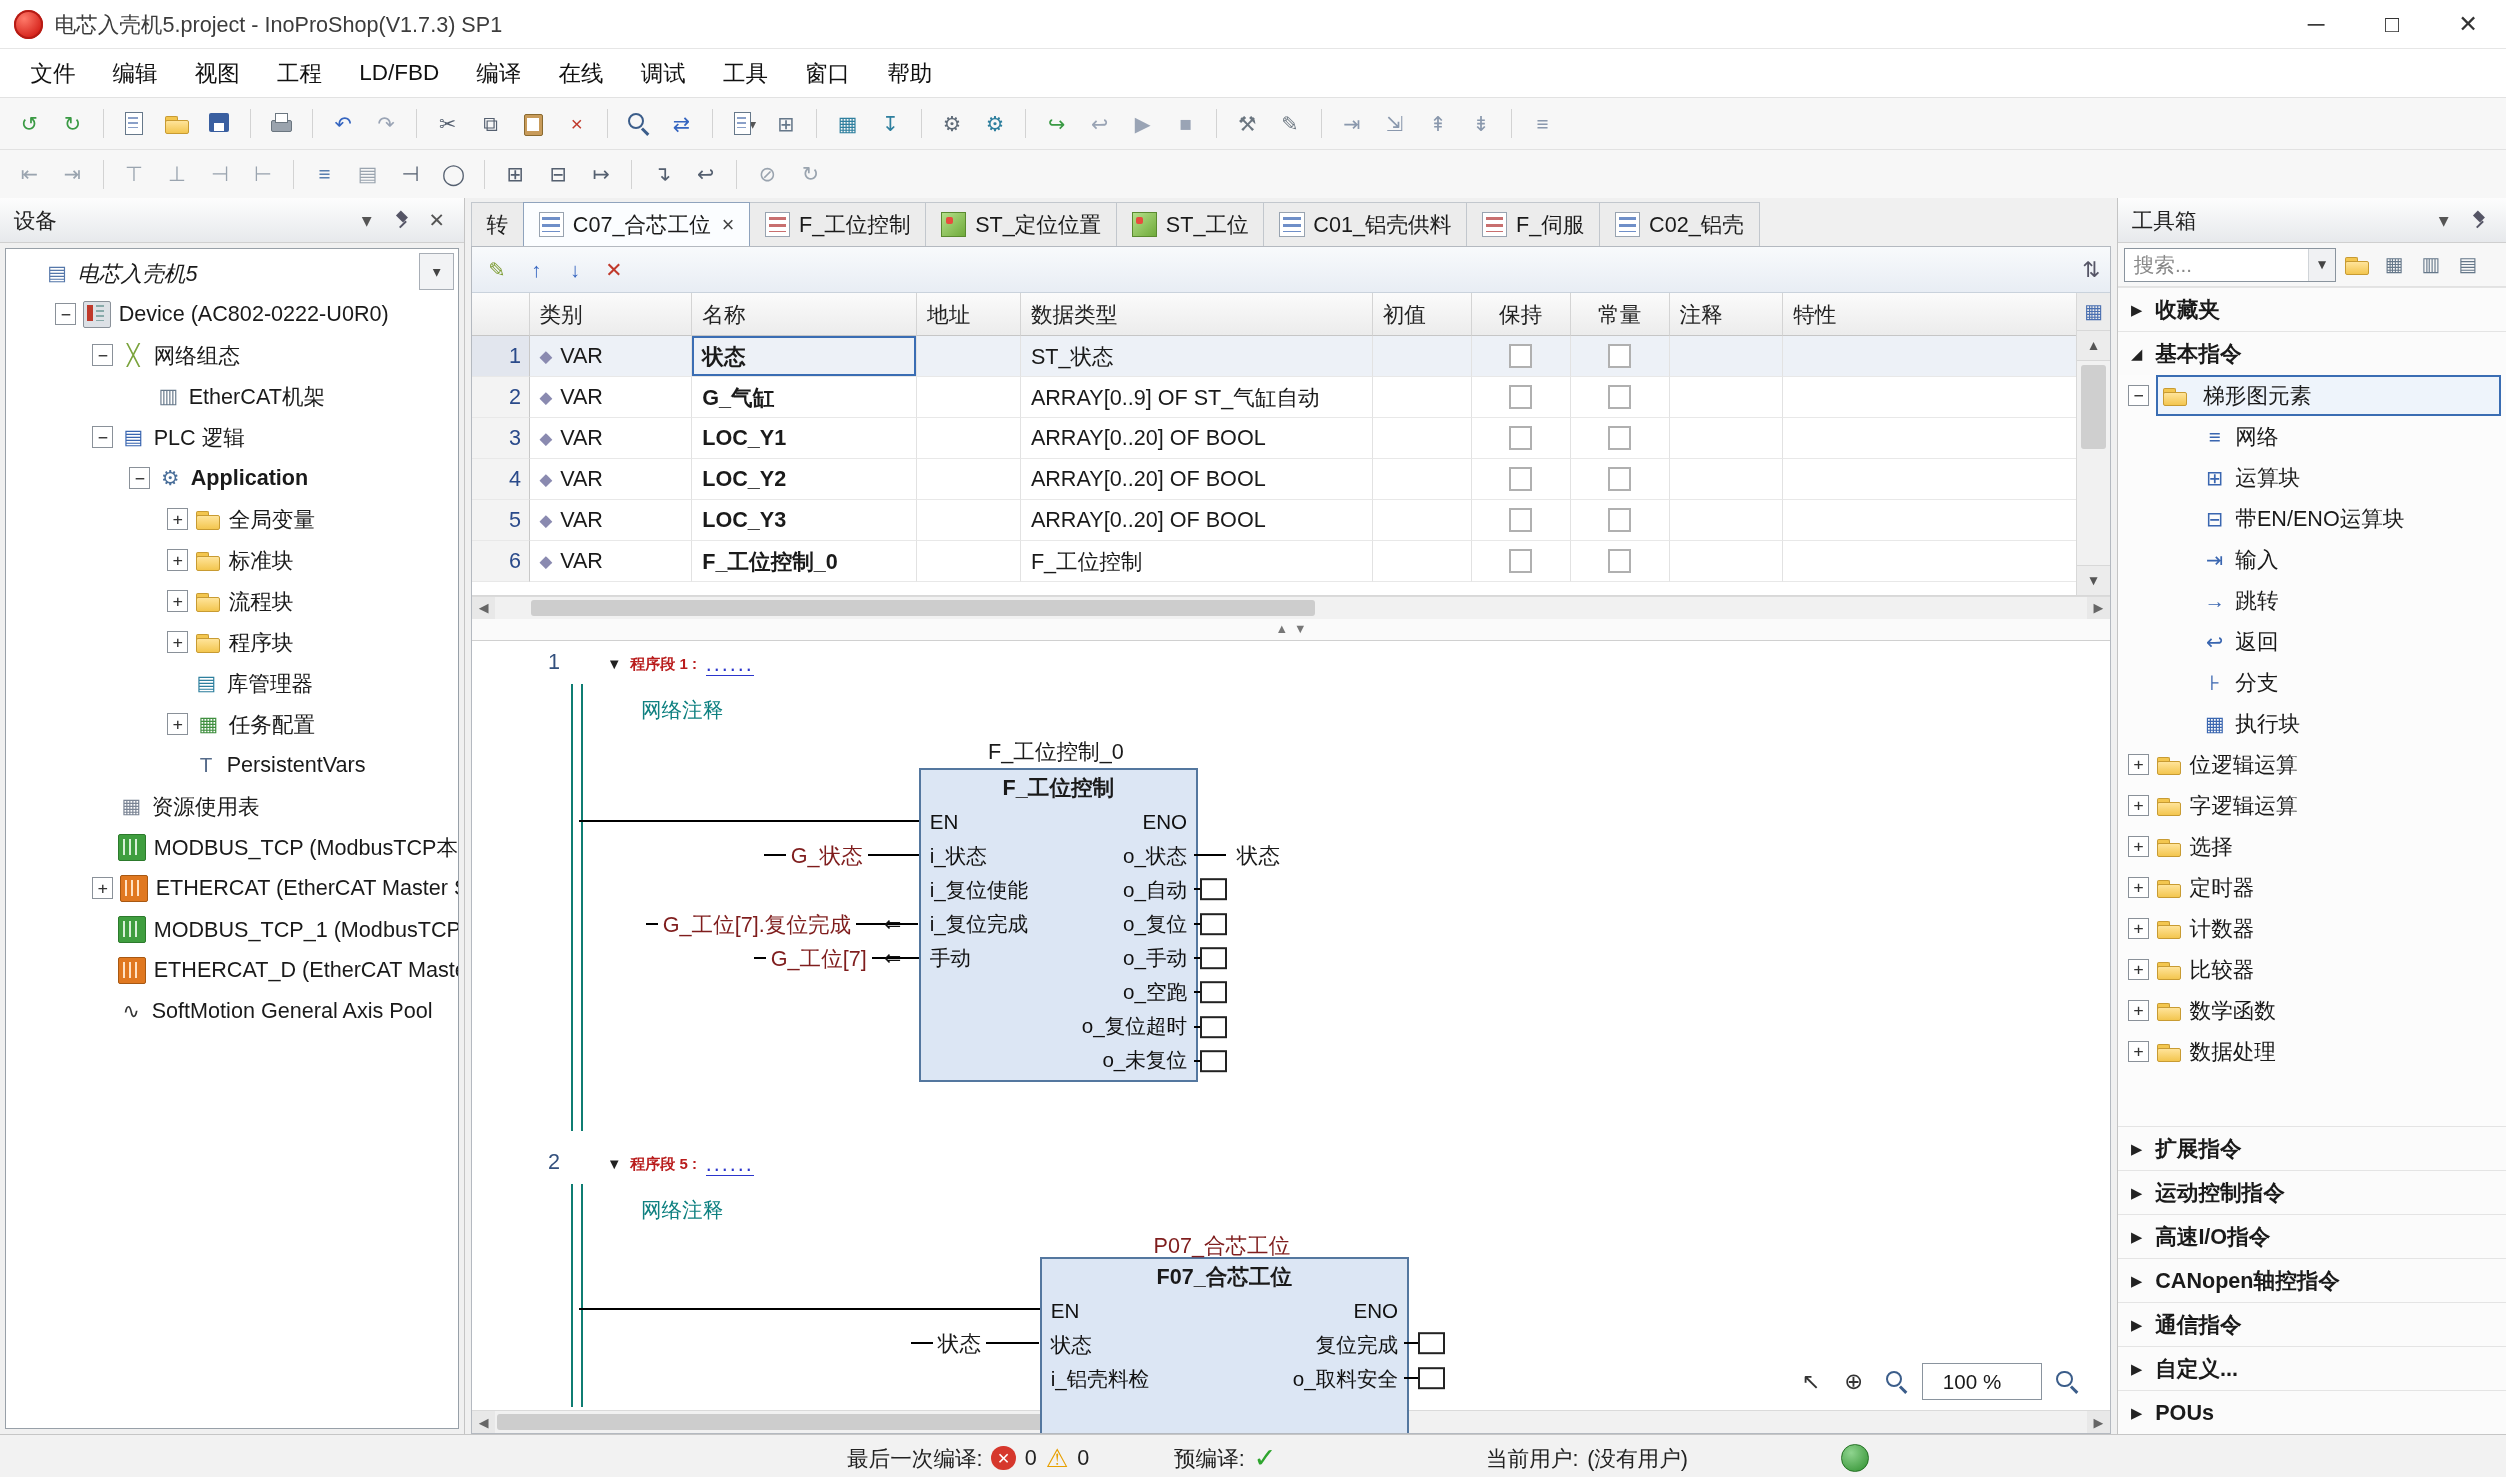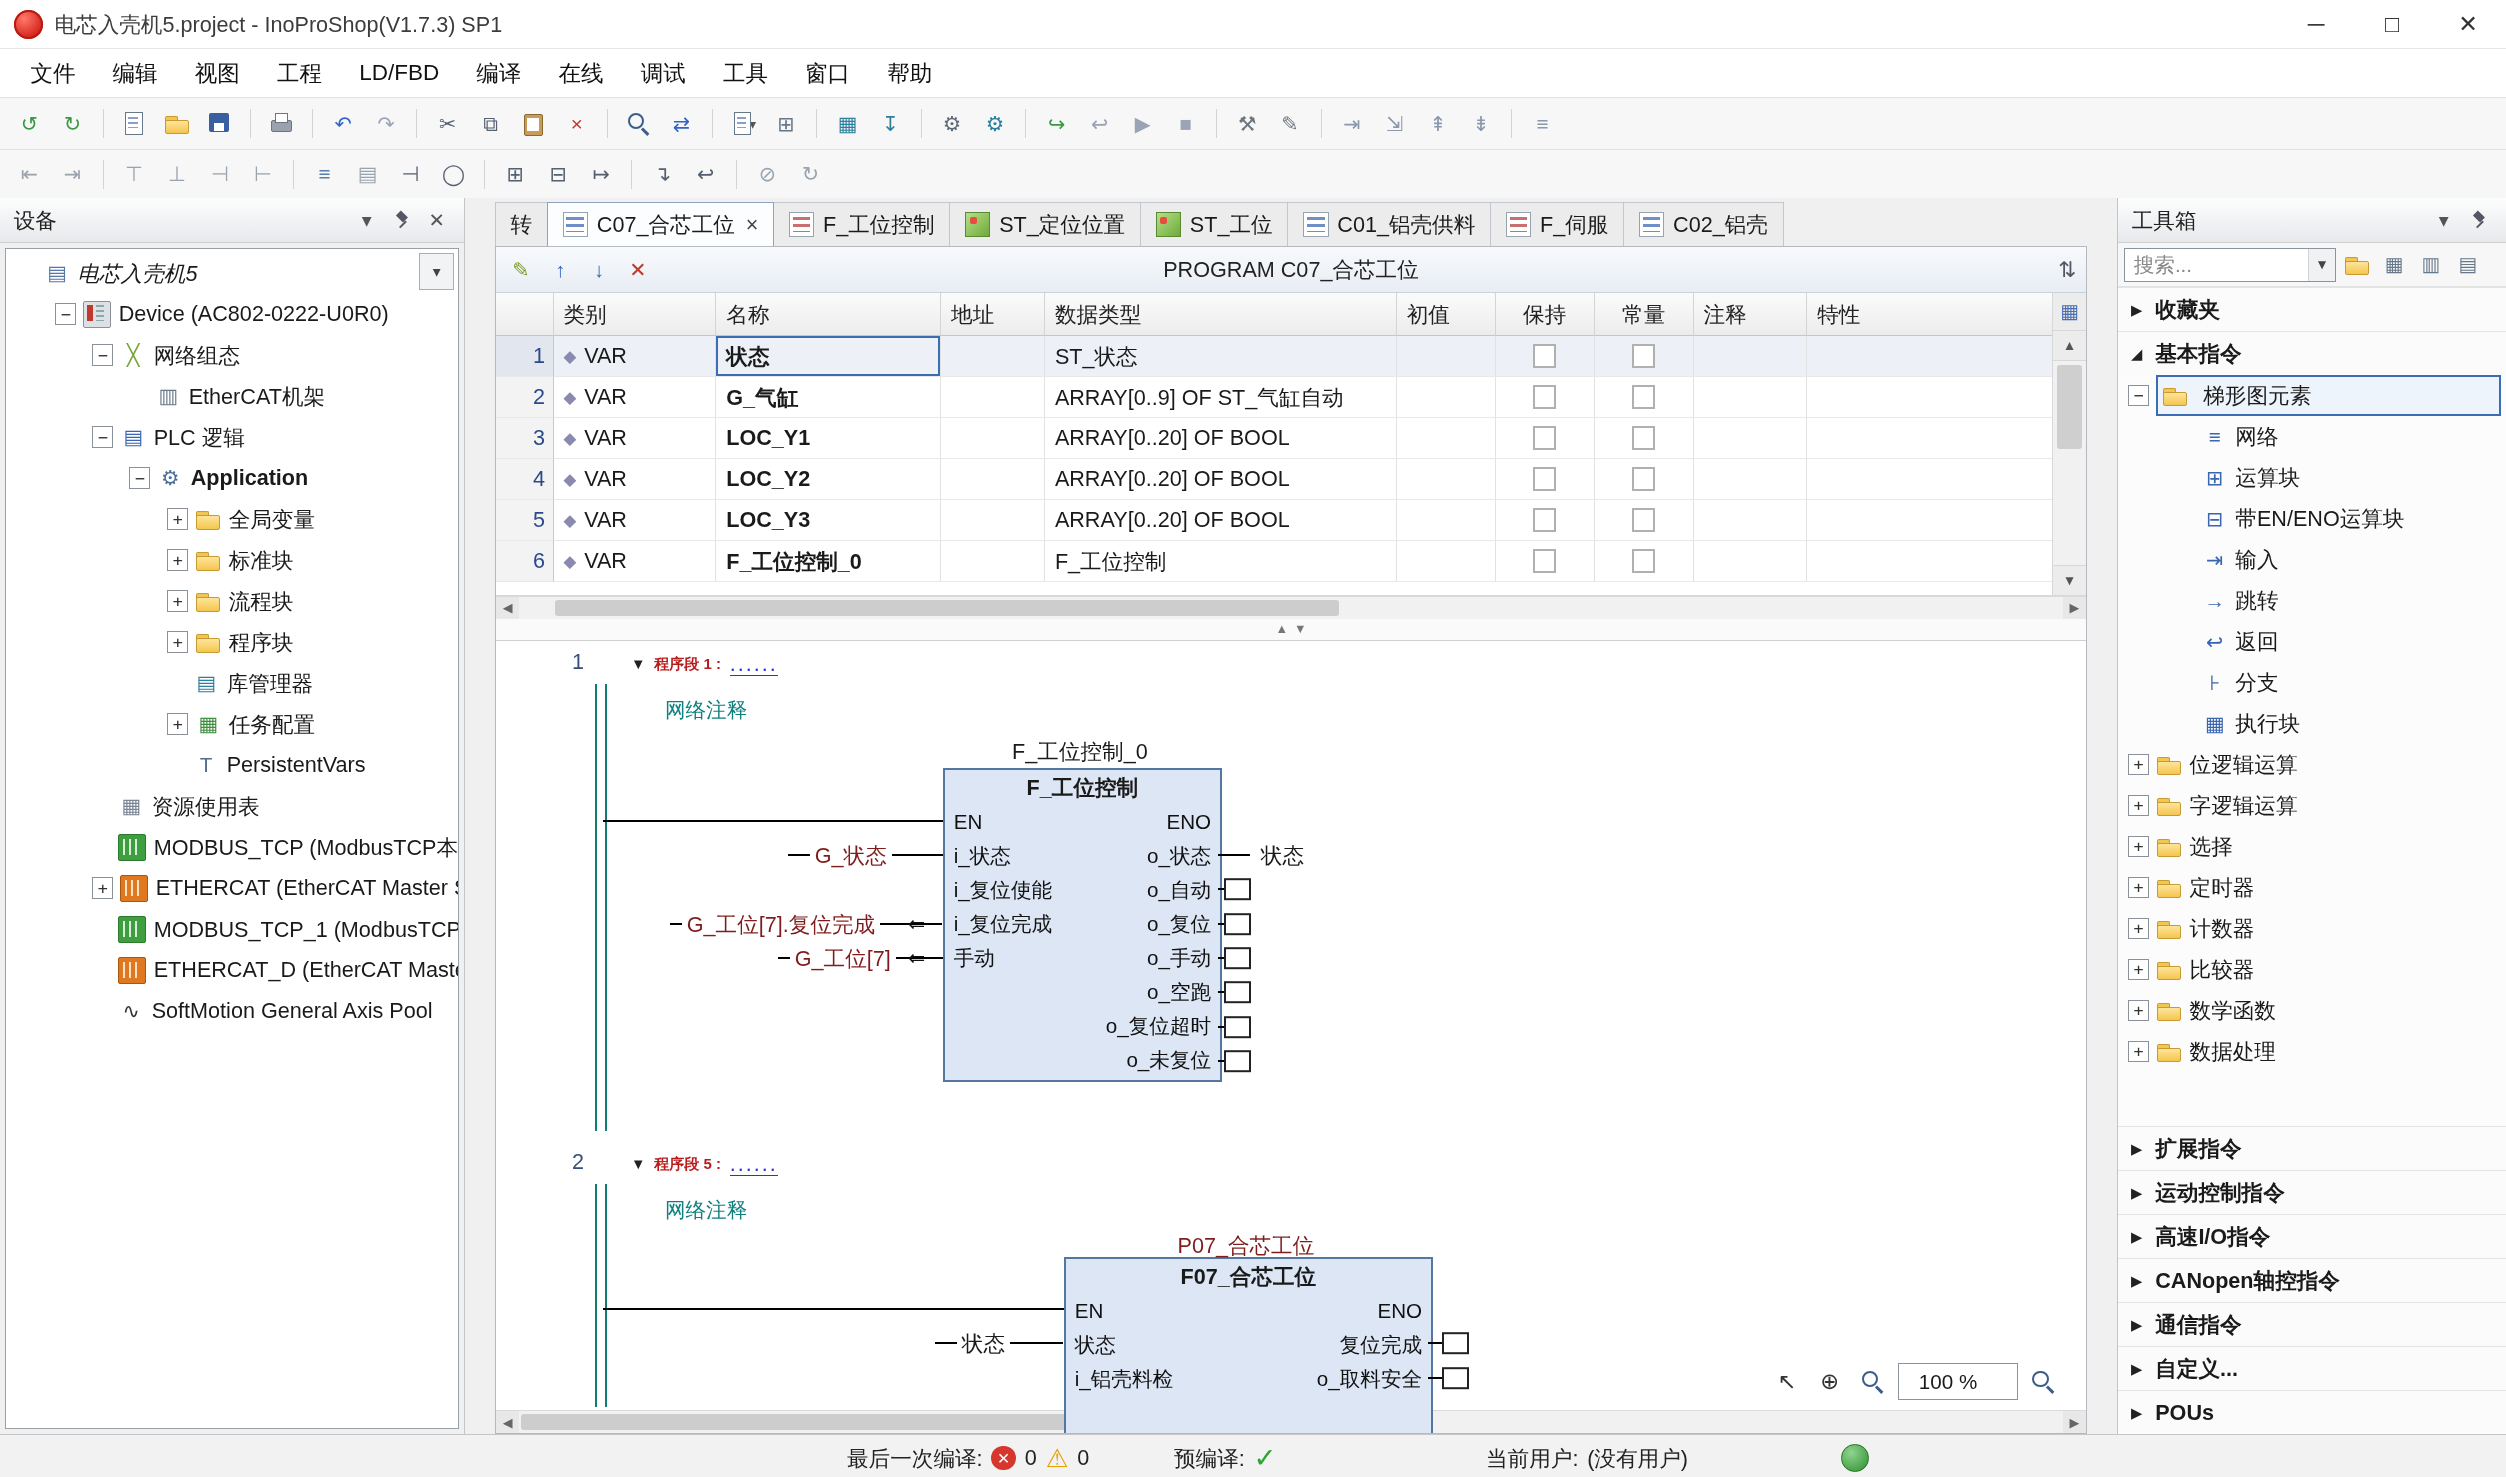--- a/index.html
+++ b/index.html
@@ -44,21 +44,21 @@
   .ic-ethercat{background:#e07820;border:1px solid #a85812;border-radius:2px;}
   .ic-ethercat::before{content:"";position:absolute;left:3.9px;top:4.9px;right:3.9px;bottom:4.9px;
      background:repeating-linear-gradient(90deg,#ffe2c4 0 2px,transparent 2px 5.9px);}
   .ic-device{background:#dde1e6;border:1px solid #8a9199;border-radius:2px;}
   .ic-device::before{content:"";position:absolute;left:2.9px;top:3.9px;width:5.9px;height:15.7px;background:#c0392b;}
   .ic-device::after{content:"";position:absolute;left:11.8px;top:3.9px;width:7.8px;height:15.7px;
      background:repeating-linear-gradient(180deg,#8aa 0 2px,transparent 2px 4.9px);}
   .gly{display:inline-flex;align-items:center;justify-content:center;width:25.5px;height:25.5px;font-size:20.6px;flex:none;}
 
   
-  .content{display:flex;height:1236px;gap:24px;}
+  .content{display:flex;height:1236px;}
 
   
   .left-panel{width:464px;background:#f0f0f0;border-right:1px solid #c4c4c4;display:flex;flex-direction:column;flex:none;}
   .panel-header{height:44px;display:flex;align-items:center;padding:0 9.8px 0 13.7px;
      background:linear-gradient(#fdfdfd,#e7e9ec);border-bottom:1px solid #cfcfcf;font-size:21.6px;color:#222;}
   .ph-label{flex:1;}
   .ph-btn{width:35px;height:35px;display:flex;align-items:center;justify-content:center;color:#555;font-size:19.6px;}
   .pin-ic{position:relative;width:15.7px;height:17.6px;display:inline-block;}
   .pin-ic::before{content:"";position:absolute;left:2.9px;top:2px;width:9.8px;height:6.9px;background:#556;transform:rotate(45deg);}
   .pin-ic::after{content:"";position:absolute;left:7.8px;top:8.8px;width:2px;height:8.8px;background:#556;transform:rotate(45deg);}
@@ -528,21 +528,20 @@
               <span class="pb-btn">
                 <span class="gly" style="color: rgb(53, 101, 192);">↑</span>
               </span>
               <span class="pb-btn">
                 <span class="gly" style="color: rgb(53, 101, 192);">↓</span>
               </span>
               <span class="pb-btn">
                 <span class="gly" style="color: rgb(192, 57, 43);">✕</span>
               </span>
             </div>
-          <div class="pb-title">PROGRAM C07_合芯工位</div>
           <span class="pb-right">⇅</span>
         </div>
 
         <div class="table-region">
           <div class="vt" id="vartable">
               <div class="vt-row vt-head">
                 <div class="vt-cell c-num"></div>
                 <div class="vt-cell c-cls">类别</div>
                 <div class="vt-cell c-name">名称</div>
                 <div class="vt-cell c-addr">地址</div>

